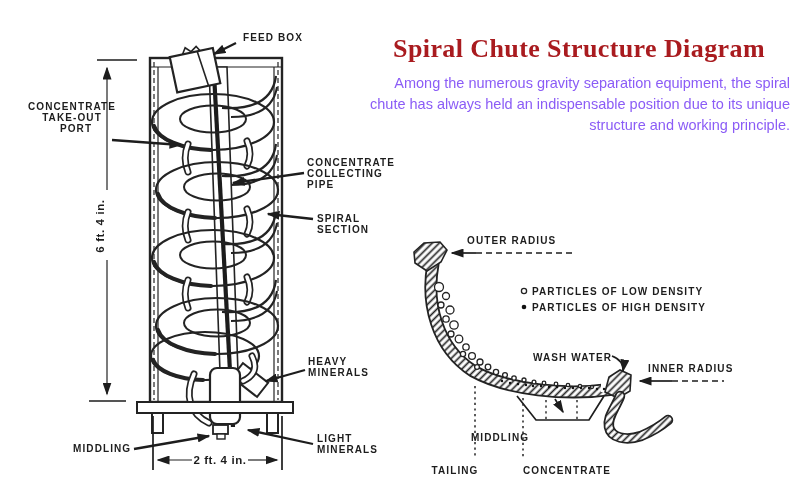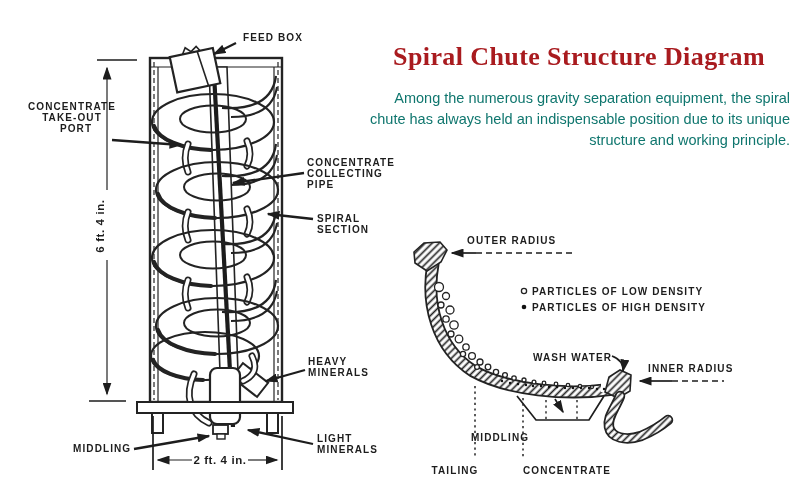--- a/index.html
+++ b/index.html
@@ -1,21 +1,21 @@
 <!DOCTYPE html>
 <html><head>
 <meta charset="utf-8">
 <style>
   html,body{margin:0;padding:0;background:#fff;}
   .stage{position:relative;width:800px;height:500px;background:#ffffff;overflow:hidden;
          font-family:"Liberation Sans",sans-serif;}
   .hdr{position:absolute;left:368px;top:26px;width:422px;}
-  .hdr h1{margin:16px;font-family:"Liberation Serif",serif;font-size:26px;font-weight:bold;
+  .hdr h1{margin:8px;font-family:"Liberation Serif",serif;font-size:26px;font-weight:bold;
           color:#a91b1f;text-align:center;letter-spacing:.4px;white-space:nowrap;}
-  .hdr p{margin:9px 0 0;font-size:14.5px;line-height:1.45;color:#0f766e;text-align:right;}
+  .hdr p{margin:9px 0 0;font-size:14.5px;line-height:1.45;color:#8b5cf6;text-align:right;}
   svg{position:absolute;left:0;top:0;}
   .lbl{font-family:"Liberation Sans",sans-serif;font-size:10px;font-weight:bold;
        letter-spacing:1.1px;fill:#1d1d1d;}
   .dim{font-family:"Liberation Sans",sans-serif;font-size:11.5px;font-weight:bold;
        letter-spacing:.6px;fill:#1d1d1d;}
   .k22{fill:none;stroke:#232323;stroke-width:2.2;}
   .k20{fill:none;stroke:#232323;stroke-width:2;}
   .k42{fill:none;stroke:#232323;stroke-width:4.2;stroke-linecap:round;}
   .k16{fill:none;stroke:#232323;stroke-width:1.6;}
   .k12{fill:none;stroke:#232323;stroke-width:1.2;}

